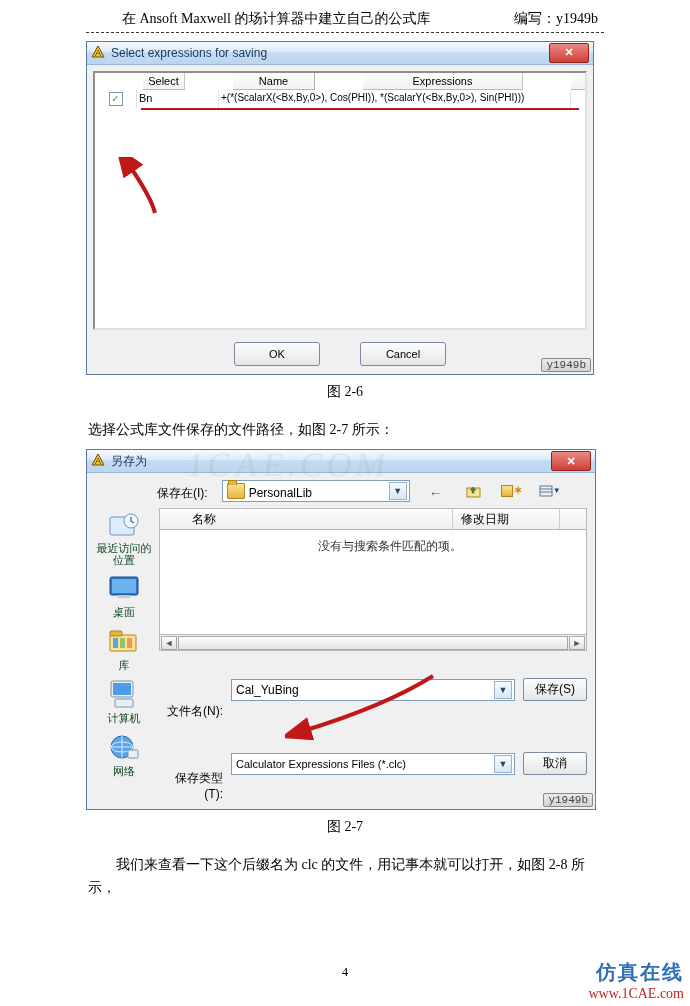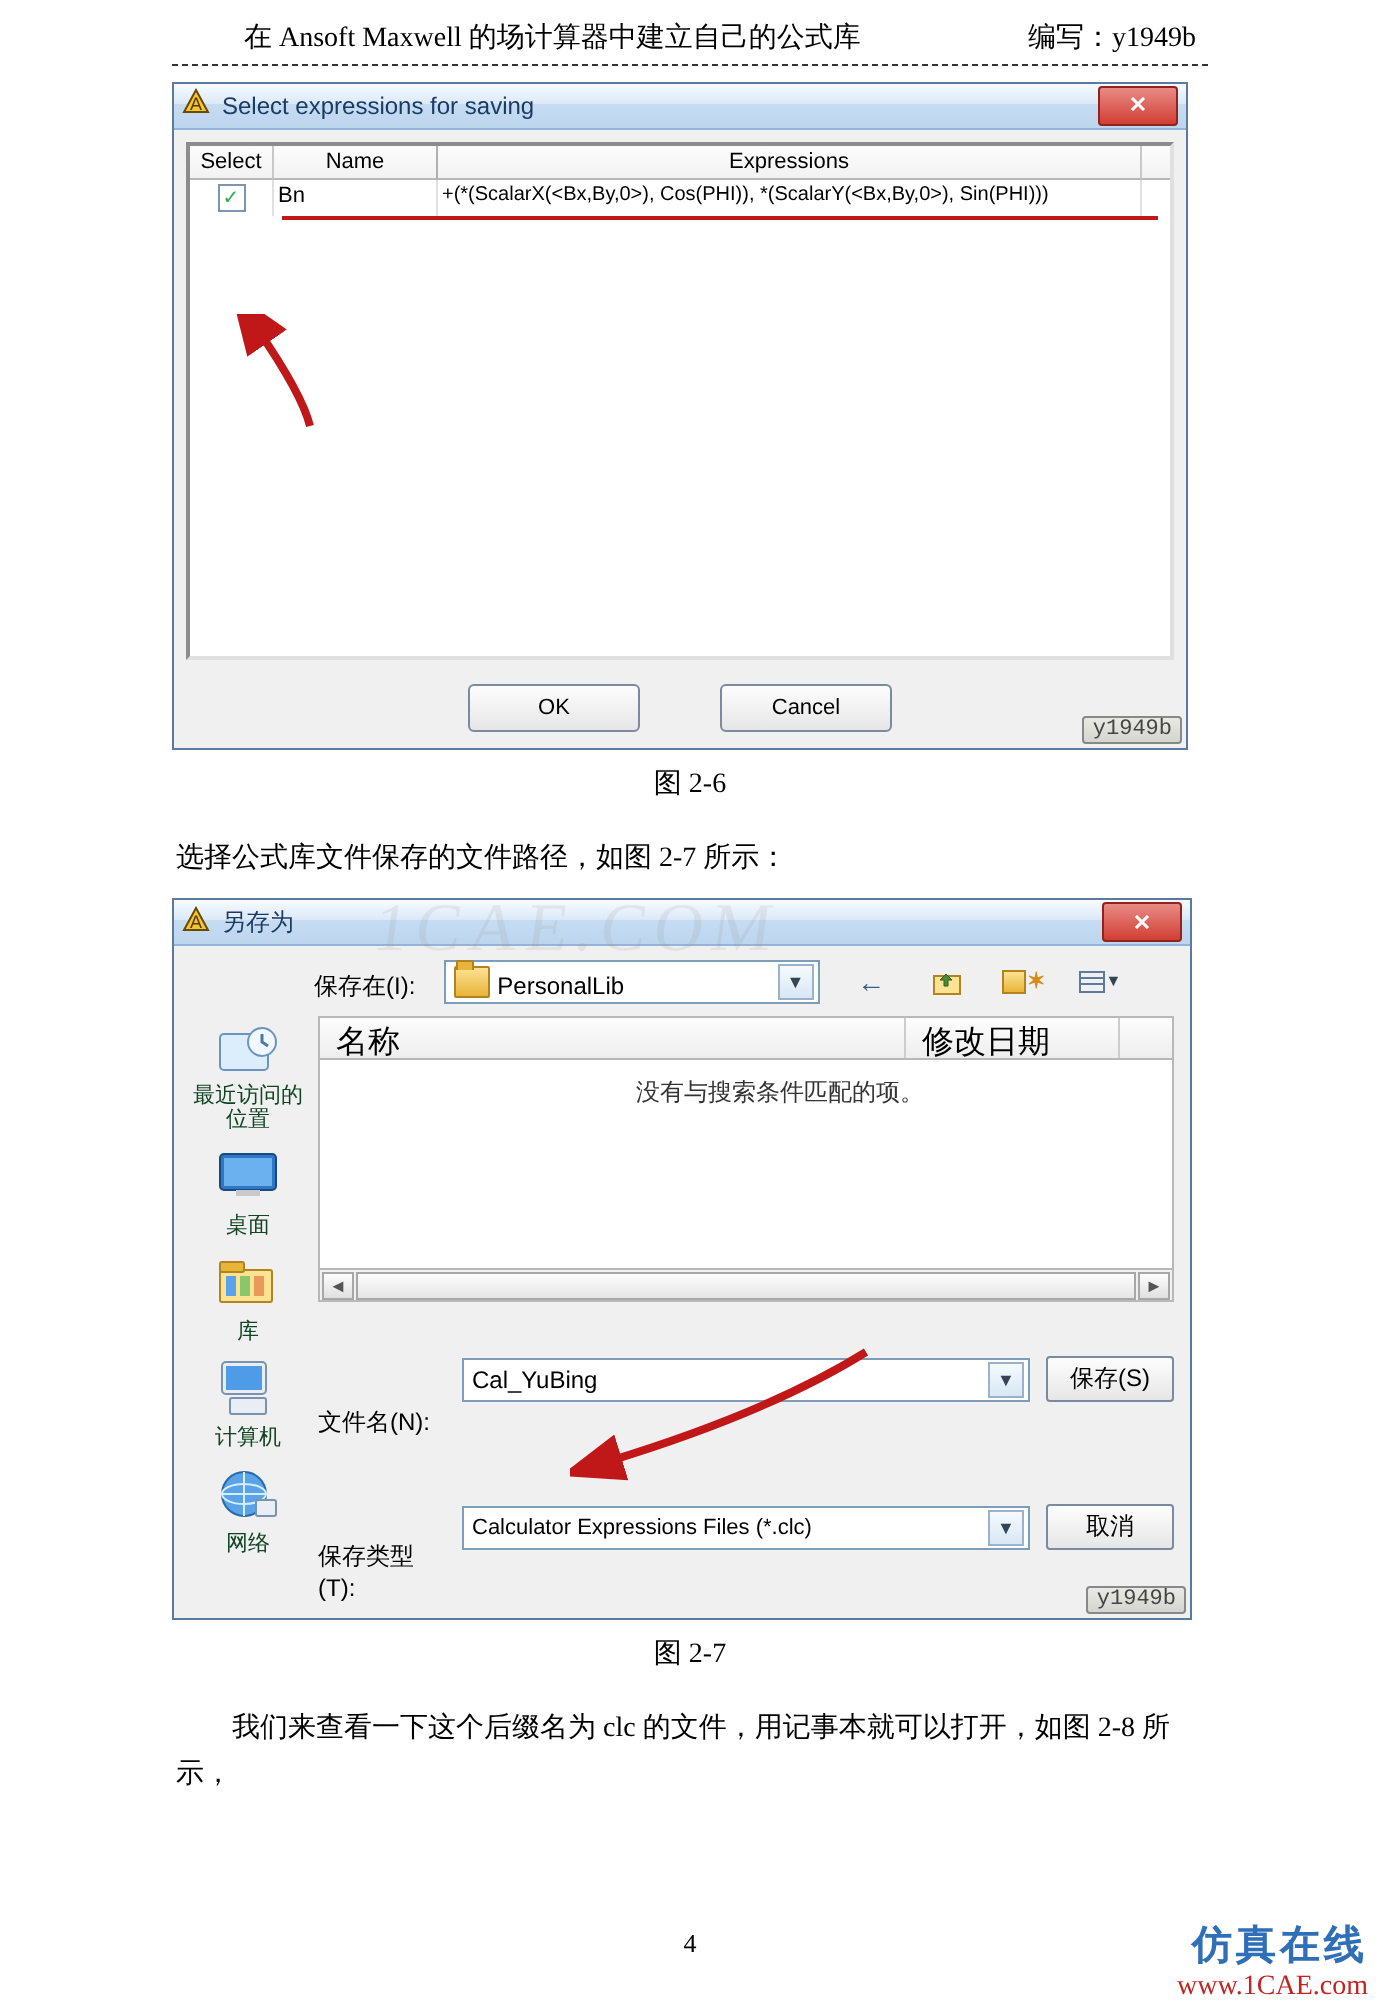--- a/index.html
+++ b/index.html
@@ -90,20 +90,21 @@
   }
   .hdr-row { display: flex; }
   .hdr-cell {
     font-size: 11px;
     text-align: center;
     padding: 2px 2px;
     background: linear-gradient(#fdfdfd,#f2f2f2);
     border-right: 1px solid #c8c8c8;
     border-bottom: 1px solid #b8b8b8;
     box-sizing: border-box;
+    margin-left: 48px;
   }
   .c-select{ width: 42px; }
   .c-name  { width: 82px; border-right:1px solid #b0b0b0;}
   .c-expr  { flex:1; }
   .c-scroll { width:14px; border-right:none;}
   .data-row { display: flex; font-size:11px; }
   .data-cell {
     padding: 2px 2px; box-sizing: border-box;
     border-right: 1px solid #e0e0e0;
   }
@@ -184,38 +185,39 @@
   }
   .sb-item{display:flex;flex-direction:column;align-items:center;gap:2px;font-size:11px;color:#142;}
   .sb-ico{width:34px;height:30px;display:flex;align-items:center;justify-content:center;}
   .sb-a svg,.sb-ico svg{display:block;}
   .mainpane {
     flex:1; display:flex; flex-direction:column;
   }
   .list-header{
     display:flex;height:20px;
     border:1px solid #b8b8b8;background:linear-gradient(#fdfdfd,#eee);
-    font-size:16px;
+    font-size:12px;
+    padding-left:24px;
   }
   .list-header div{padding:2px 8px;border-right:1px solid #ccc;}
   .list-body{
     flex:1;border:1px solid #b8b8b8;border-top:none;background:#fff;
     position:relative;
     display:flex;align-items:flex-start;justify-content:center;
     font-size:12px;color:#333;padding-top:8px;padding-left:34px;
   }
   .hscroll{
     height:15px;border:1px solid #b8b8b8;border-top:none;
     background:#f0f0f0;display:flex;align-items:center;justify-content:space-between;padding:0 1px;
   }
   .hscroll .ar{width:14px;height:12px;border:1px solid #a7a7a7;background:linear-gradient(#fdfdfd,#e0e0e0);display:flex;align-items:center;justify-content:center;font-size:9px;color:#555;}
   .hscroll .thumb{flex:1;margin:0 1px;height:12px;border:1px solid #a7a7a7;background:linear-gradient(#fdfdfd,#e5e5e5);}
   .bottom-rows{display:flex;flex-direction:column;gap:6px;margin-top:8px;}
   .brow{display:flex;align-items:center;gap:8px;position:relative;}
-  .brow .lbl{width:64px;text-align:left;margin-top:44px;}
+  .brow .lbl{width:64px;text-align:right;margin-top:44px;}
   .brow .combo{flex:1;}
   .dlg-btn{
     width:62px;height:21px;border:1px solid #7a8aa0;border-radius:2px;
     background:linear-gradient(#fdfdfd,#e6e6e6);font-size:12px;
     display:flex;align-items:center;justify-content:center;
   }
   .arrow27{
     position:absolute;
     right:160px; bottom:68px;
     width:150px;height:70px;

